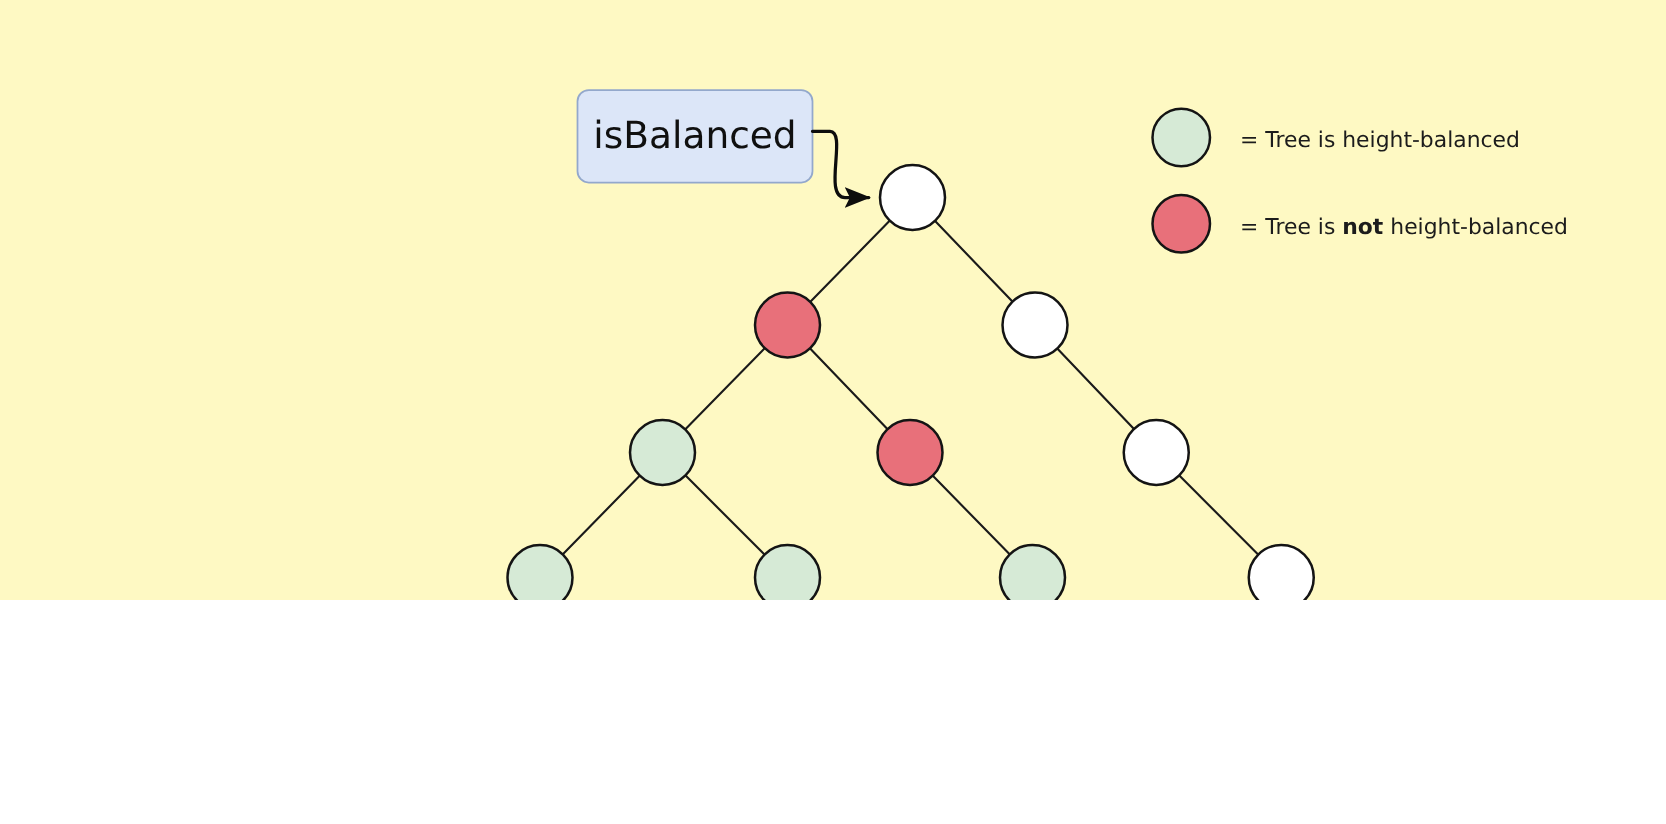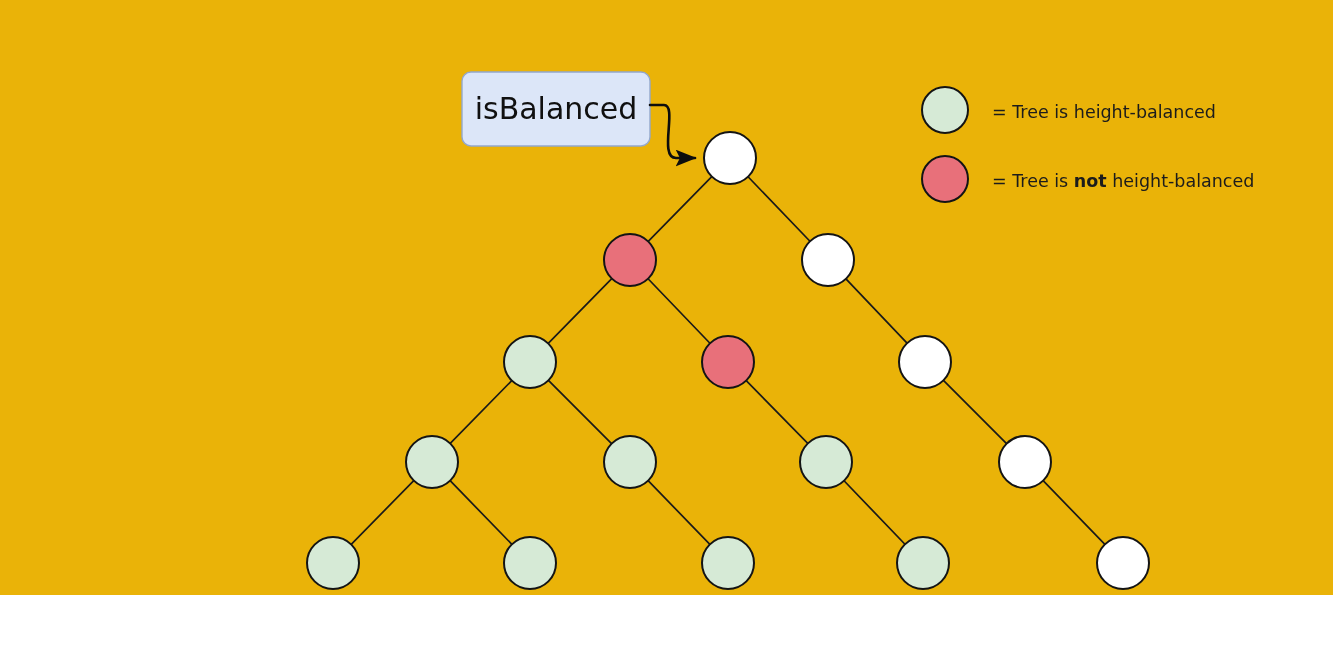--- a/index.html
+++ b/index.html
@@ -7,22 +7,22 @@
     margin: 0;
     padding: 0;
     background: #ffffff;
   }
   body {
     font-family: "DejaVu Sans", sans-serif;
   }
   #stage {
     position: relative;
     width: 1333px;
-    height: 595px;
-    background: #eab308;
+    height: 480px;
+    background: #fef9c3;
     overflow: hidden;
   }
   #diagram-svg {
     position: absolute;
     left: 0;
     top: 0;
     width: 1333px;
     height: 659px;
     display: block;
   }

